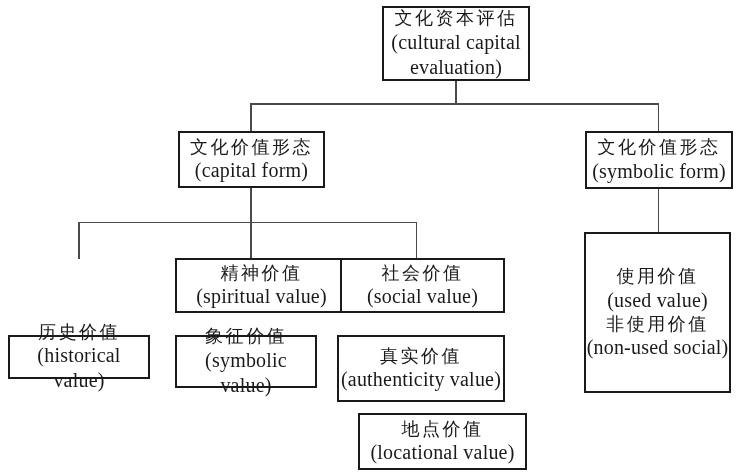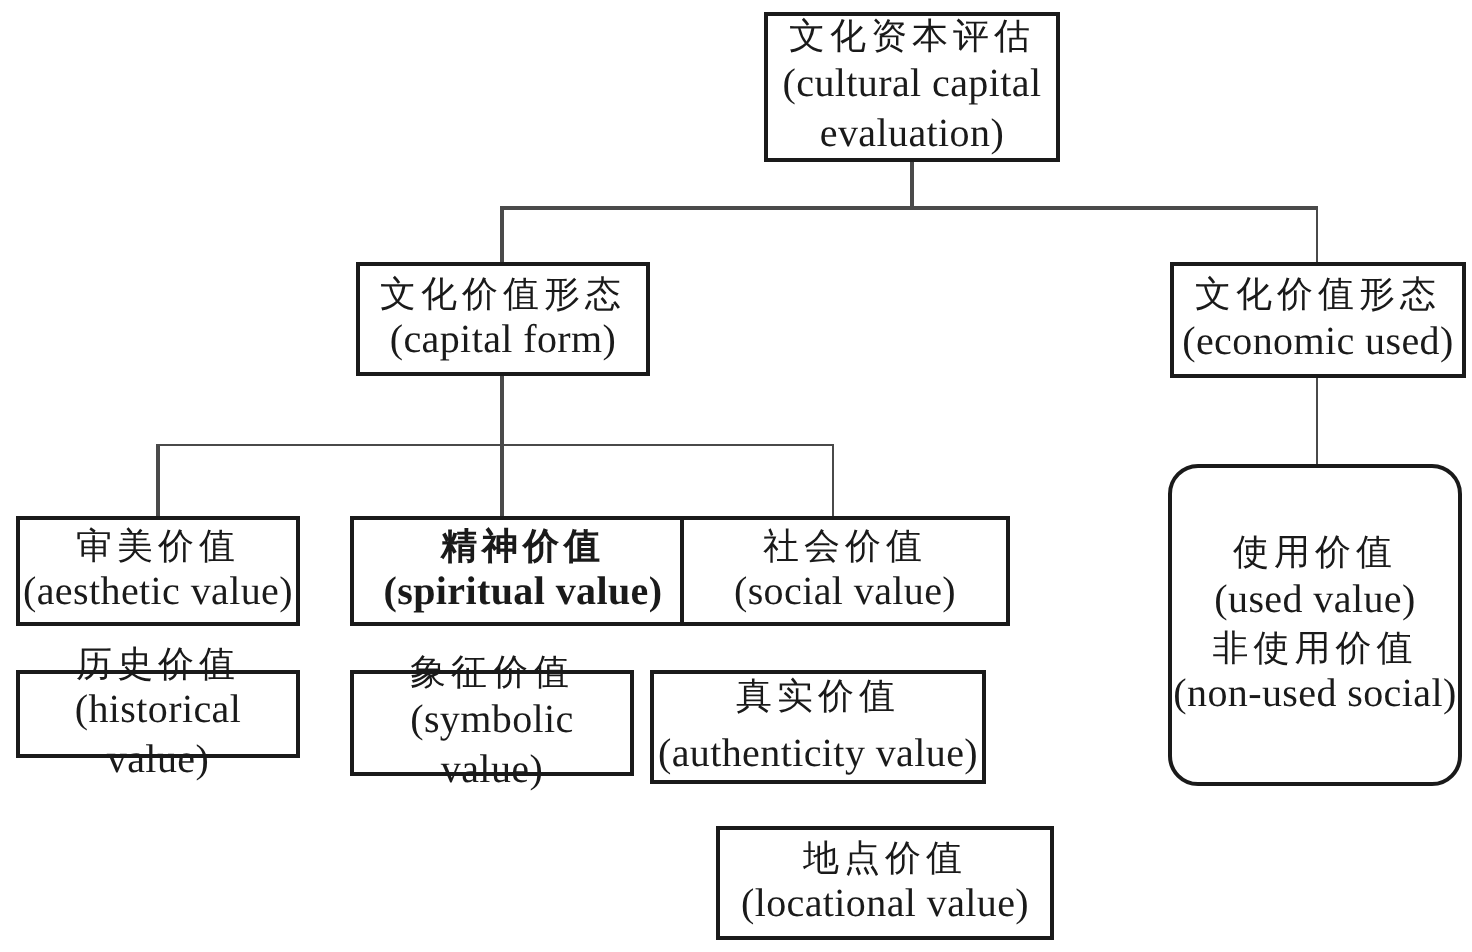--- a/index.html
+++ b/index.html
@@ -42,27 +42,27 @@
     background: #4a4a4a;
   }
   .vline { width: 1.5px; }
   .hline { height: 1.5px; }
 
   
   #n-root          { left: 382px; top:   6px; width: 148px; height:  75px; text-align: center; }
   #n-cultural-form { left: 178px; top: 131px; width: 147px; height:  57px; }
   #n-economic-form { left: 585px; top: 131px; width: 148px; height:  58px; }
   #n-aesthetic     { left:   8px; top: 258px; width: 142px; height:  55px; }
-  #n-spiritual     { left: 175px; top: 258px; width: 173px; height:  55px; font-weight: bold; }
+  #n-spiritual     { left: 175px; top: 258px; width: 173px; height:  55px; }
   #n-social        { left: 340px; top: 258px; width: 165px; height:  55px; }
   #n-historical    { left:   8px; top: 335px; width: 142px; height:  44px; }
   #n-symbolic      { left: 175px; top: 335px; width: 142px; height:  53px; }
-  #n-authenticity  { left: 325px; top: 335px; width: 168px; height:  57px; justify-content: space-between; }
+  #n-authenticity  { left: 337px; top: 335px; width: 168px; height:  67px; }
   #n-locational    { left: 338px; top: 413px; width: 169px; height:  57px; margin-left: 20px; }
-  #n-use-value     { left: 584px; top: 232px; width: 147px; height: 161px; border-radius: 15px; }
+  #n-use-value     { left: 584px; top: 232px; width: 147px; height: 161px; }
 
   
   #l-v-root      { left: 455px;   top:  80px;   height: 24px; }
   #l-h-top       { left: 250px;   top: 103px;   width: 409px; }
   #l-v-left2     { left: 250px;   top: 103px;   height: 29px; }
   #l-v-right2    { left: 657.5px; top: 103px;   height: 29px; }
   #l-v-cf-down   { left: 250px;   top: 187px;   height: 36px; }
   #l-h-mid       { left:  78px;   top: 221.5px; width: 339px; }
   #l-v-aesthetic { left:  78px;   top: 221.5px; height: 37px; }
   #l-v-spiritual { left: 250px;   top: 221.5px; height: 37px; }
@@ -90,27 +90,23 @@
     <span class="en">(cultural capital evaluation)</span>
   </div>
 
   <div class="node" id="n-cultural-form">
     <span class="zh">文化价值形态</span>
     <span class="en">(capital form)</span>
   </div>
 
   <div class="node" id="n-economic-form">
     <span class="zh">文化价值形态</span>
-    <span class="en">(economic used)</span>
+    <span class="en">(symbolic form)</span>
   </div>
 
-  <div class="node" id="n-aesthetic">
-    <span class="zh">审美价值</span>
-    <span class="en">(aesthetic value)</span>
-  </div>
 
   <div class="node" id="n-spiritual">
     <span class="zh">精神价值</span>
     <span class="en">(spiritual value)</span>
   </div>
 
   <div class="node" id="n-social">
     <span class="zh">社会价值</span>
     <span class="en">(social value)</span>
   </div>

